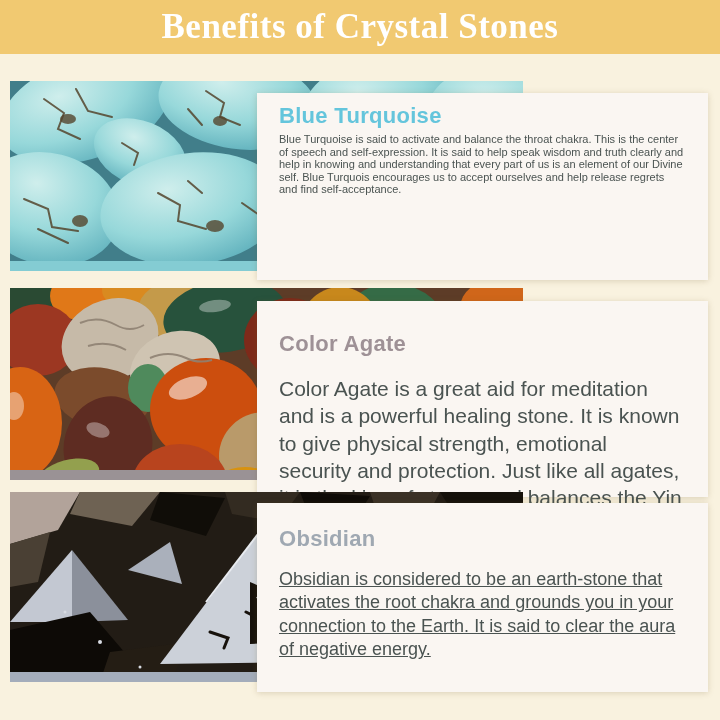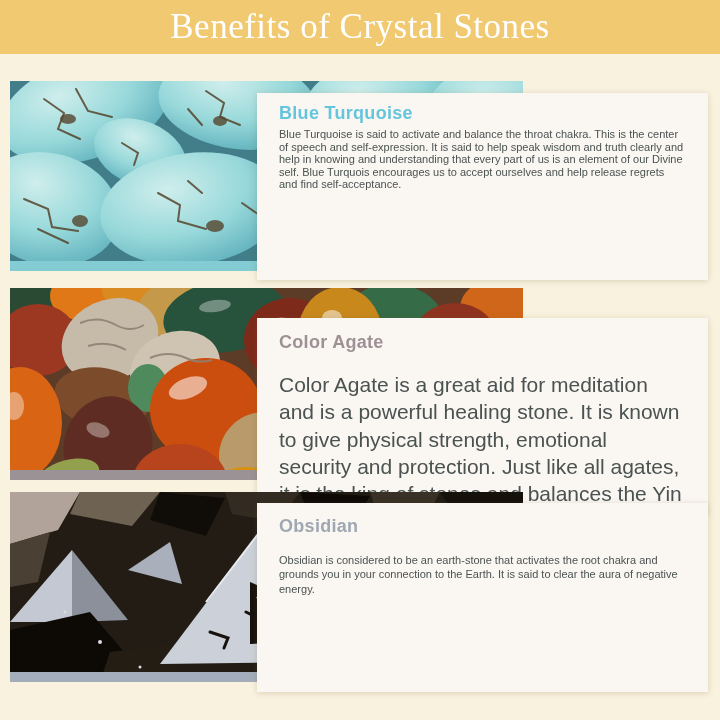--- a/index.html
+++ b/index.html
@@ -1,37 +1,37 @@
 <!DOCTYPE html>
 <html><head>
 <meta charset="utf-8">
 <style>
   html,body{margin:0;padding:0;}
   .page{position:relative;width:720px;height:720px;background:#f9f2df;overflow:hidden;
         font-family:"Liberation Sans",sans-serif;}
   .header{position:absolute;left:0;top:0;width:720px;height:54px;background:#f1c971;
           display:flex;align-items:center;justify-content:center;}
-  .header h1{margin:0;font-family:"Liberation Serif",serif;font-weight:normal;color:#ffffff;
+  .header h1{margin:0;font-family:"Liberation Serif",serif;font-weight:bold;color:#ffffff;
              font-size:35px;letter-spacing:0.5px;}
   .photo{position:absolute;left:10px;width:513px;overflow:hidden;}
   .photo svg{display:block;width:100%;height:100%;}
   .photo-1{top:81px;height:190px;}
   .photo-2{top:288px;height:192px;}
   .photo-3{top:492px;height:190px;}
   .strip{position:absolute;left:0;bottom:0;width:100%;height:10px;}
   .card{position:absolute;left:257px;width:451px;background:#faf6f2;box-sizing:border-box;
         padding:10px 24px 0 22px;box-shadow:0 1px 6px rgba(110,85,40,0.22);}
   .card-1{top:93px;height:187px;}
-  .card-2{top:301px;height:196px;padding-top:14px;margin-top:17px;}
-  .card-3{top:503px;height:189px;padding-top:13px;}
-  .card h2{margin:0;font-size:18px;font-weight:bold;letter-spacing:0.3px;}
+  .card-2{top:301px;height:196px;padding-top:30px;}
+  .card-3{top:503px;height:189px;padding-top:23px;}
+  .card h2{margin:0;font-size:22px;font-weight:bold;letter-spacing:0.3px;}
   .card p{color:#4a5351;margin:0;}
   .card-1 p{margin-top:4px;font-size:11px;line-height:1.14;}
   .card-2 p{margin-top:18px;font-size:21px;line-height:1.3;}
-  .card-3 p{margin-top:16px;font-size:11px;line-height:1.3;}
+  .card-3 p{margin-top:16px;font-size:18px;line-height:1.3;text-decoration:underline;}
 </style>
 </head>
 <body>
 
 <div class="page">
 
   <header class="header">
     <h1>Benefits of Crystal Stones</h1>
   </header>
 

